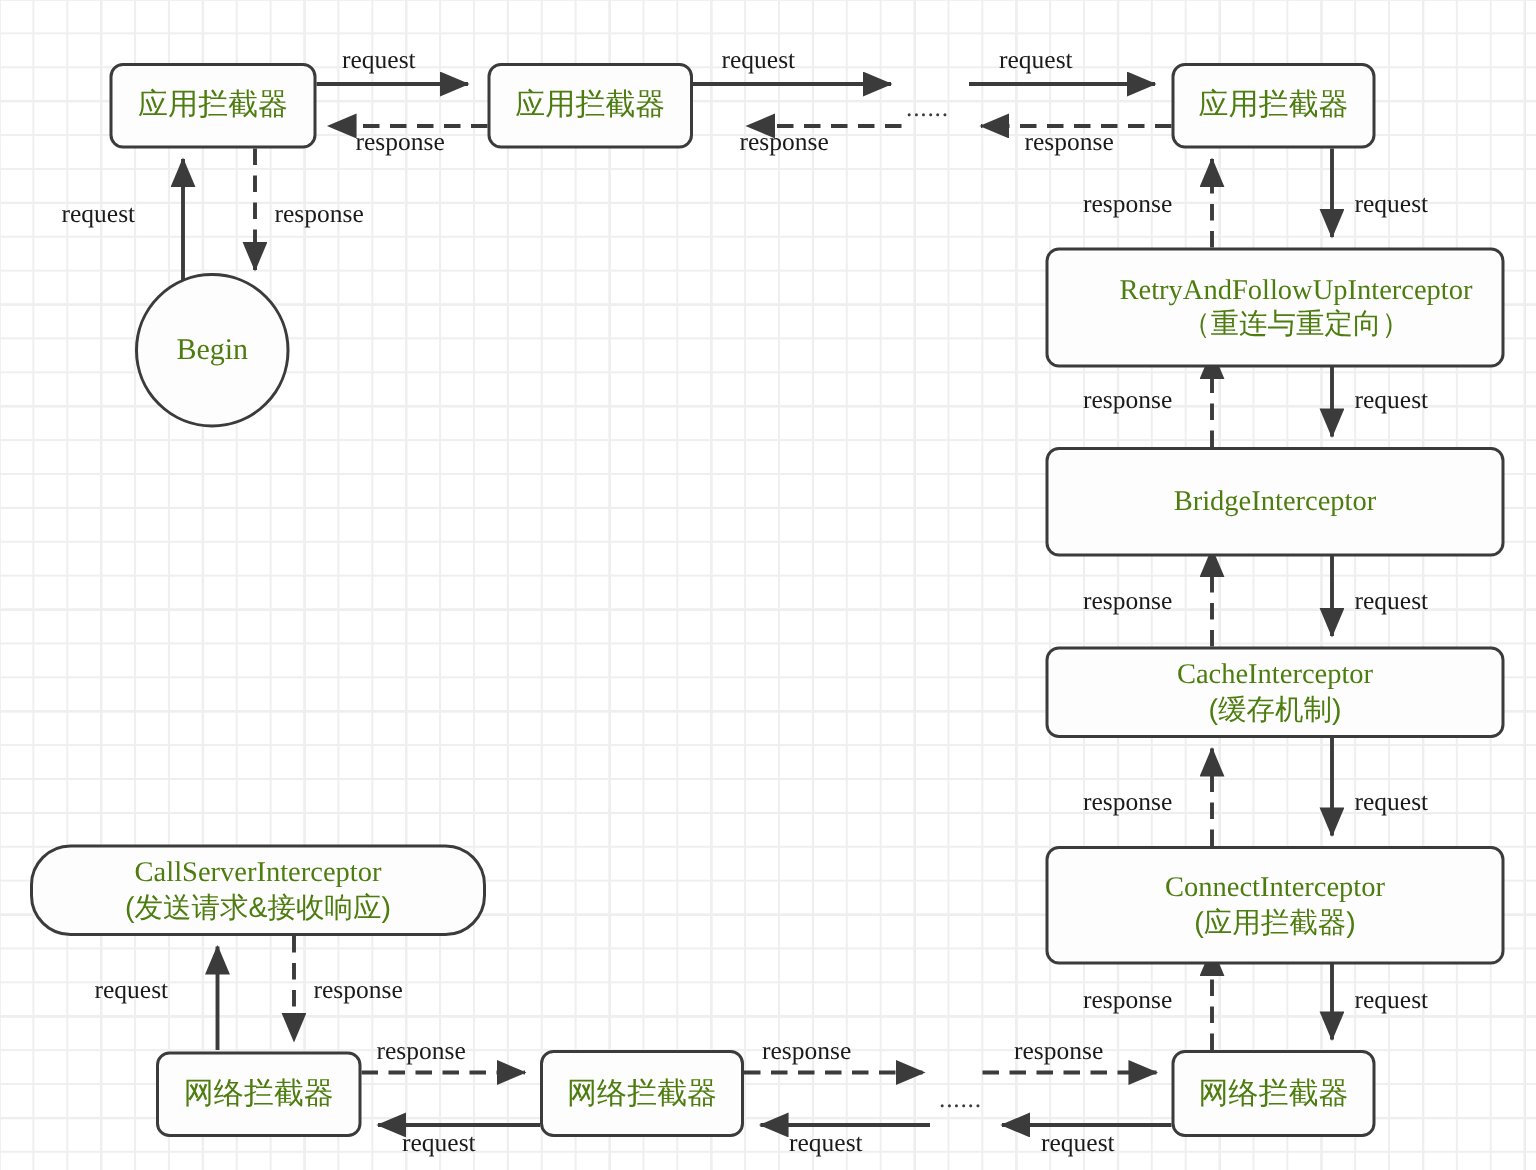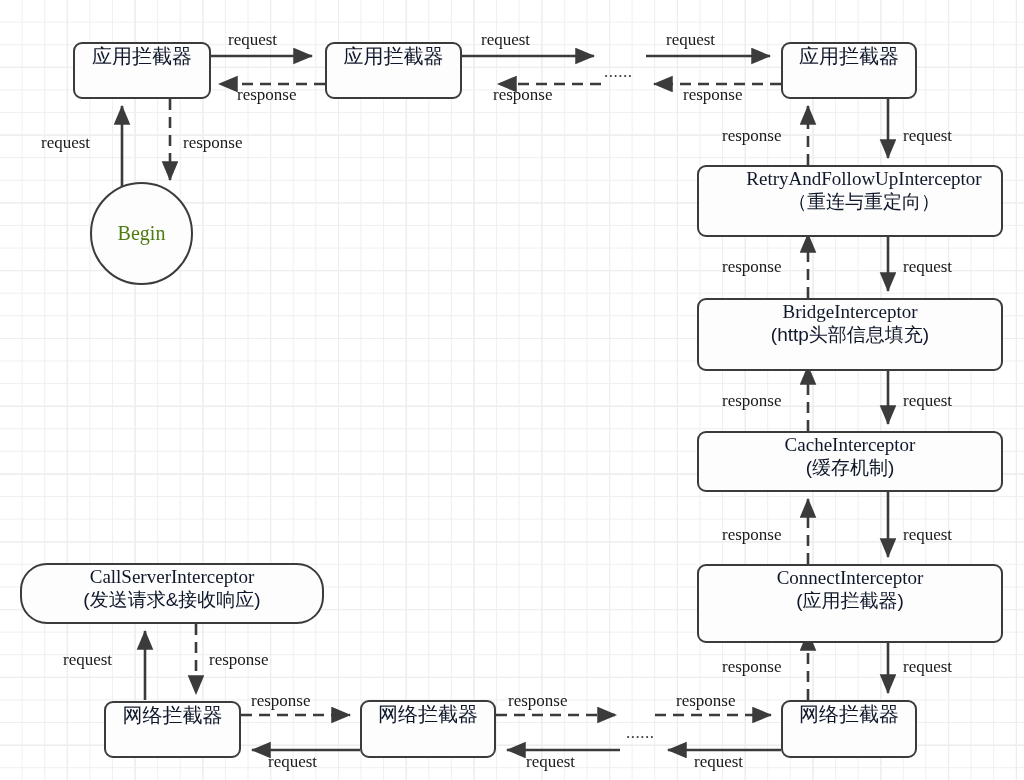--- a/index.html
+++ b/index.html
@@ -35,23 +35,23 @@
   }
   .node {
     position: absolute;
     box-sizing: border-box;
     background: #fdfdfd;
     border: 2.6px solid #3b3b3b;
     border-radius: 9px;
     display: flex;
     flex-direction: column;
     align-items: center;
-    justify-content: flex-start;
+    justify-content: center;
     text-align: center;
-    color: #0f172a;
+    color: #4d7c0f;
     line-height: 1.22;
   }
   .node .l1 { font-family: "Liberation Serif", serif; }
   .node .l2 { font-family: "Liberation Sans", sans-serif; }
   .cjk-node {
     font-family: "Liberation Sans", sans-serif;
     font-size: 20px;
   }
   .node-begin {
     position: absolute;
@@ -156,28 +156,27 @@
   </div>
 
   <div class="node cjk-node" style="left:781px; top:42px;  width:136px; height:57px;">
     <span>应用拦截器</span>
   </div>
 
   <div class="node-begin" style="left:90px; top:182px; width:103px; height:103px;">
     <span>Begin</span>
   </div>
 
-  <div class="node" style="left:697px; top:165px; width:306px; height:72px;padding-left:28px;">
+  <div class="node" style="left:697px; top:165px; width:306px; height:80px;padding-left:28px;">
     <span class="l1 interceptor-title">RetryAndFollowUpInterceptor</span>
     <span class="l2 interceptor-sub">（重连与重定向）</span>
   </div>
 
   <div class="node" style="left:697px; top:298px; width:306px; height:73px;">
     <span class="l1 interceptor-title">BridgeInterceptor</span>
-    <span class="l2 interceptor-sub">(http头部信息填充)</span>
   </div>
 
   <div class="node" style="left:697px; top:431px; width:306px; height:61px;">
     <span class="l1 interceptor-title">CacheInterceptor</span>
     <span class="l2 interceptor-sub">(缓存机制)</span>
   </div>
 
   <div class="node" style="left:697px; top:564px; width:306px; height:79px;">
     <span class="l1 interceptor-title">ConnectInterceptor</span>
     <span class="l2 interceptor-sub">(应用拦截器)</span>

